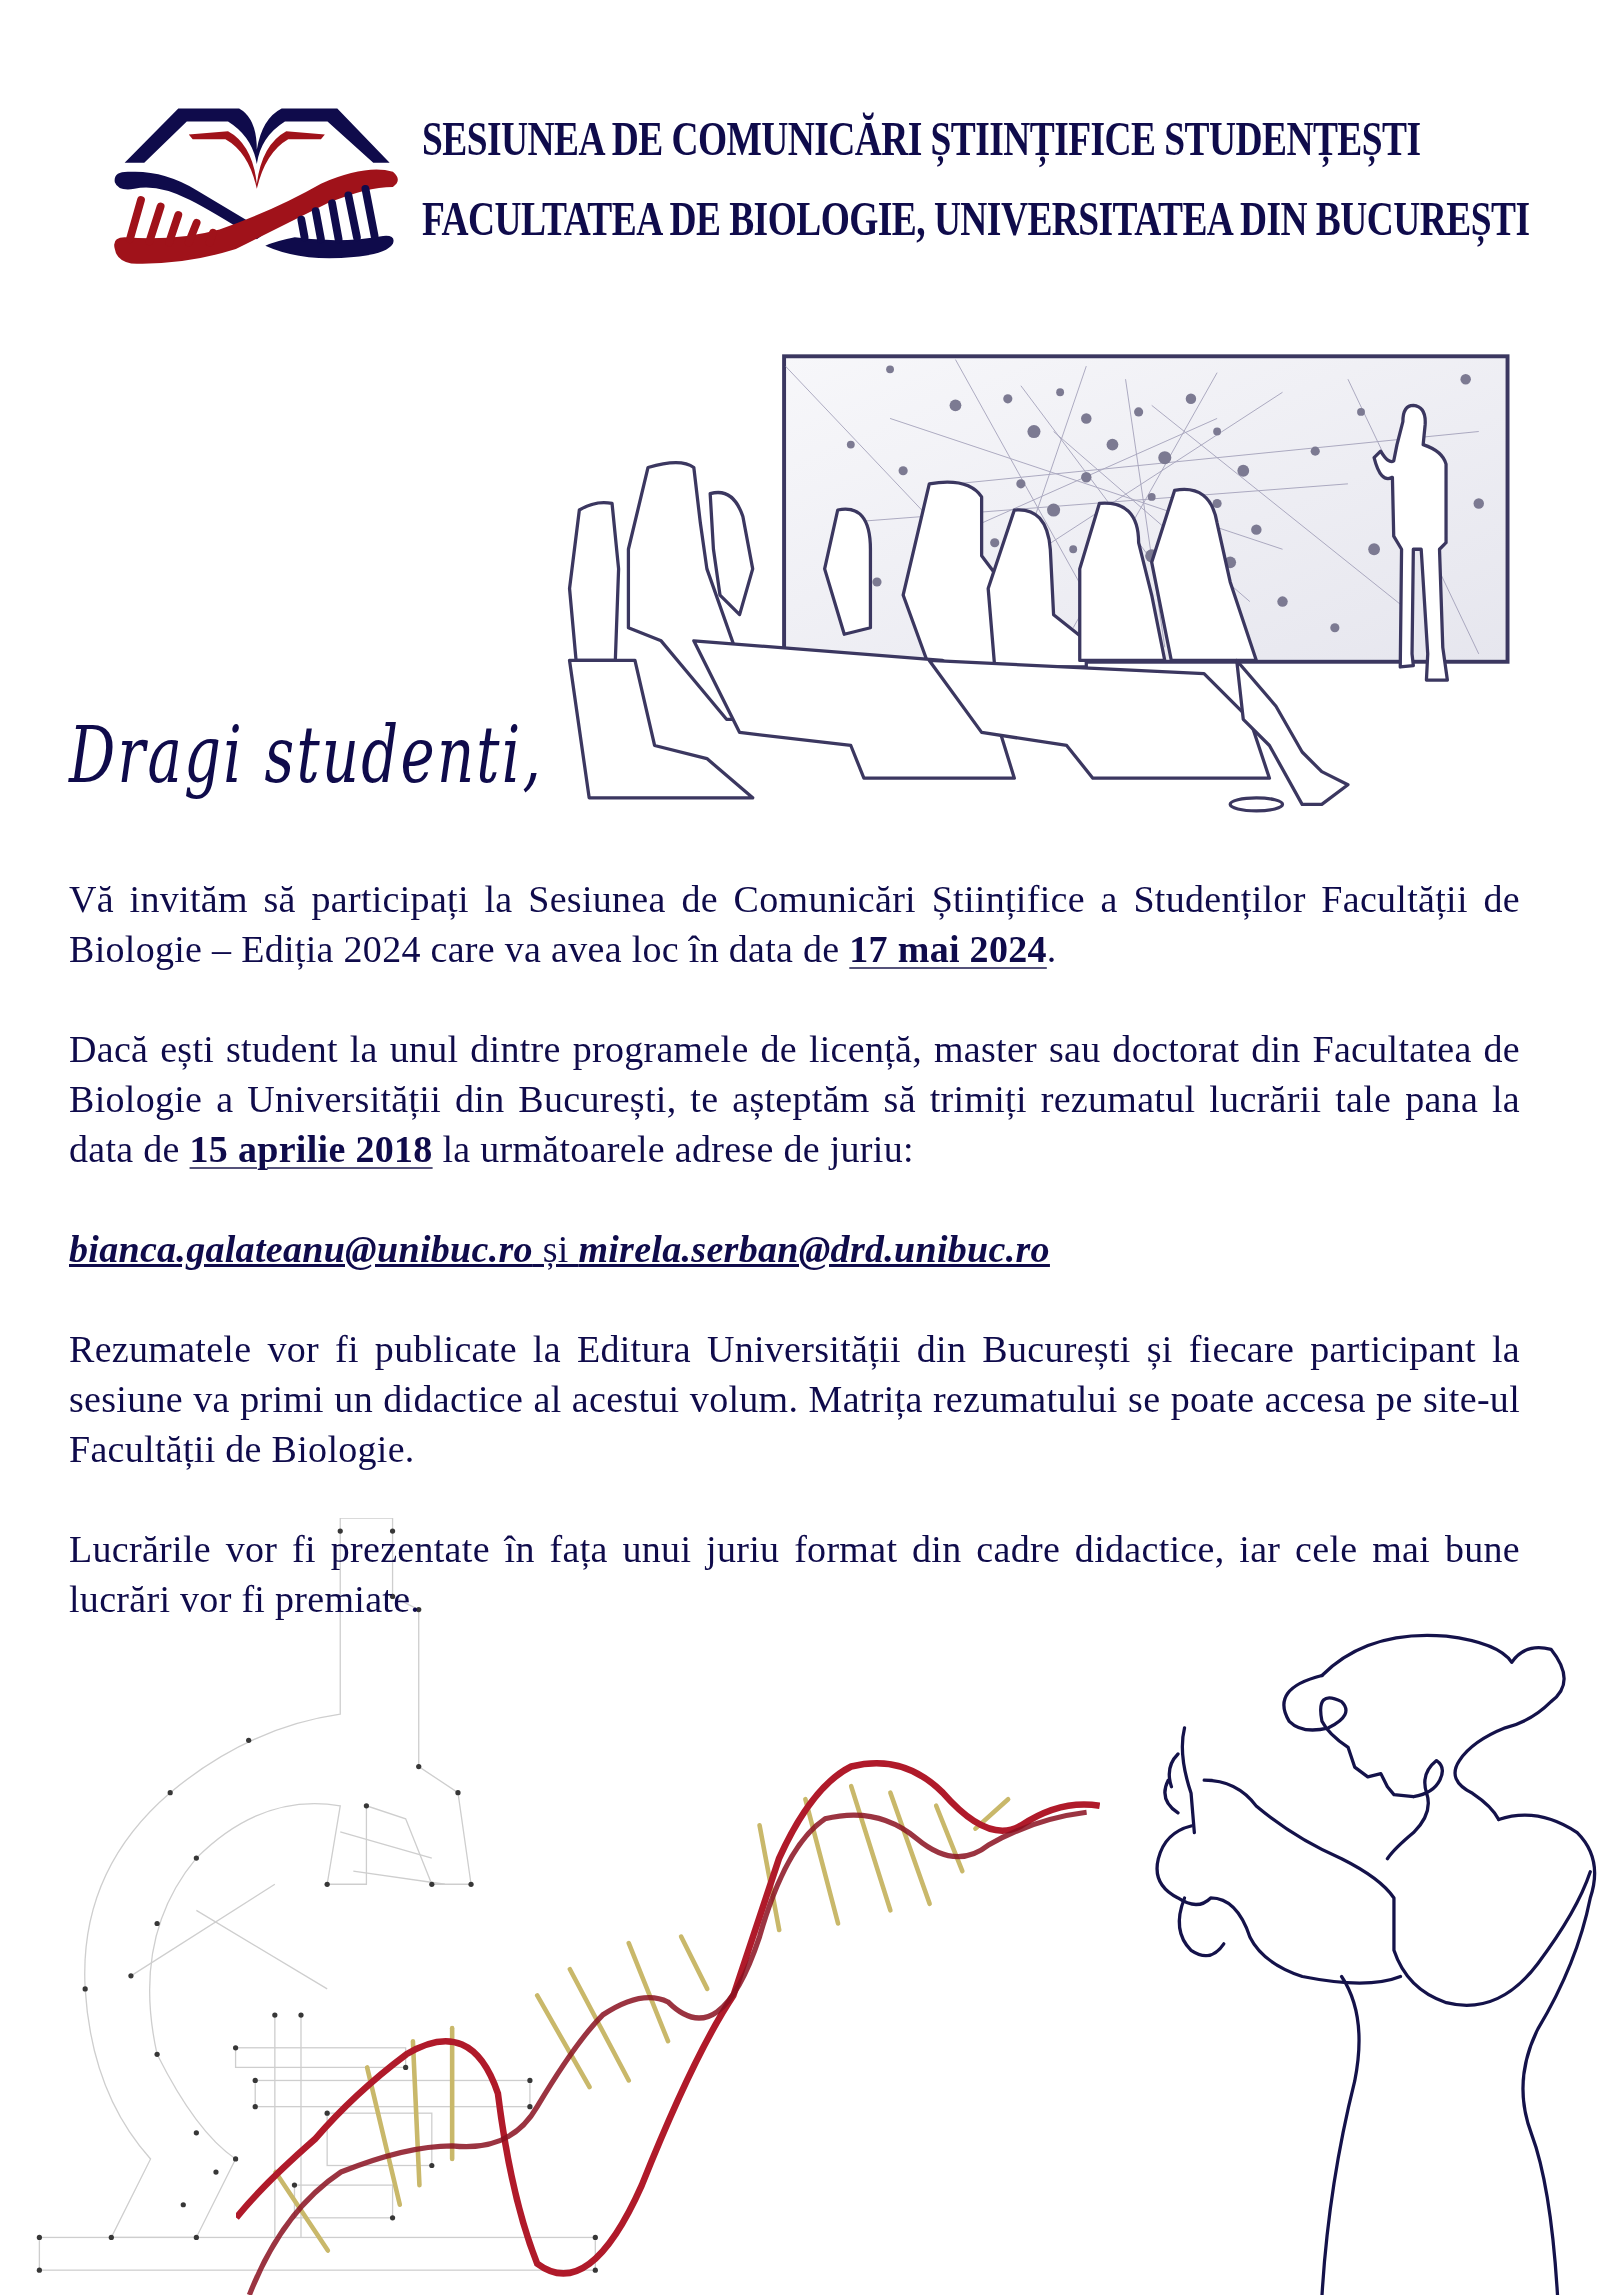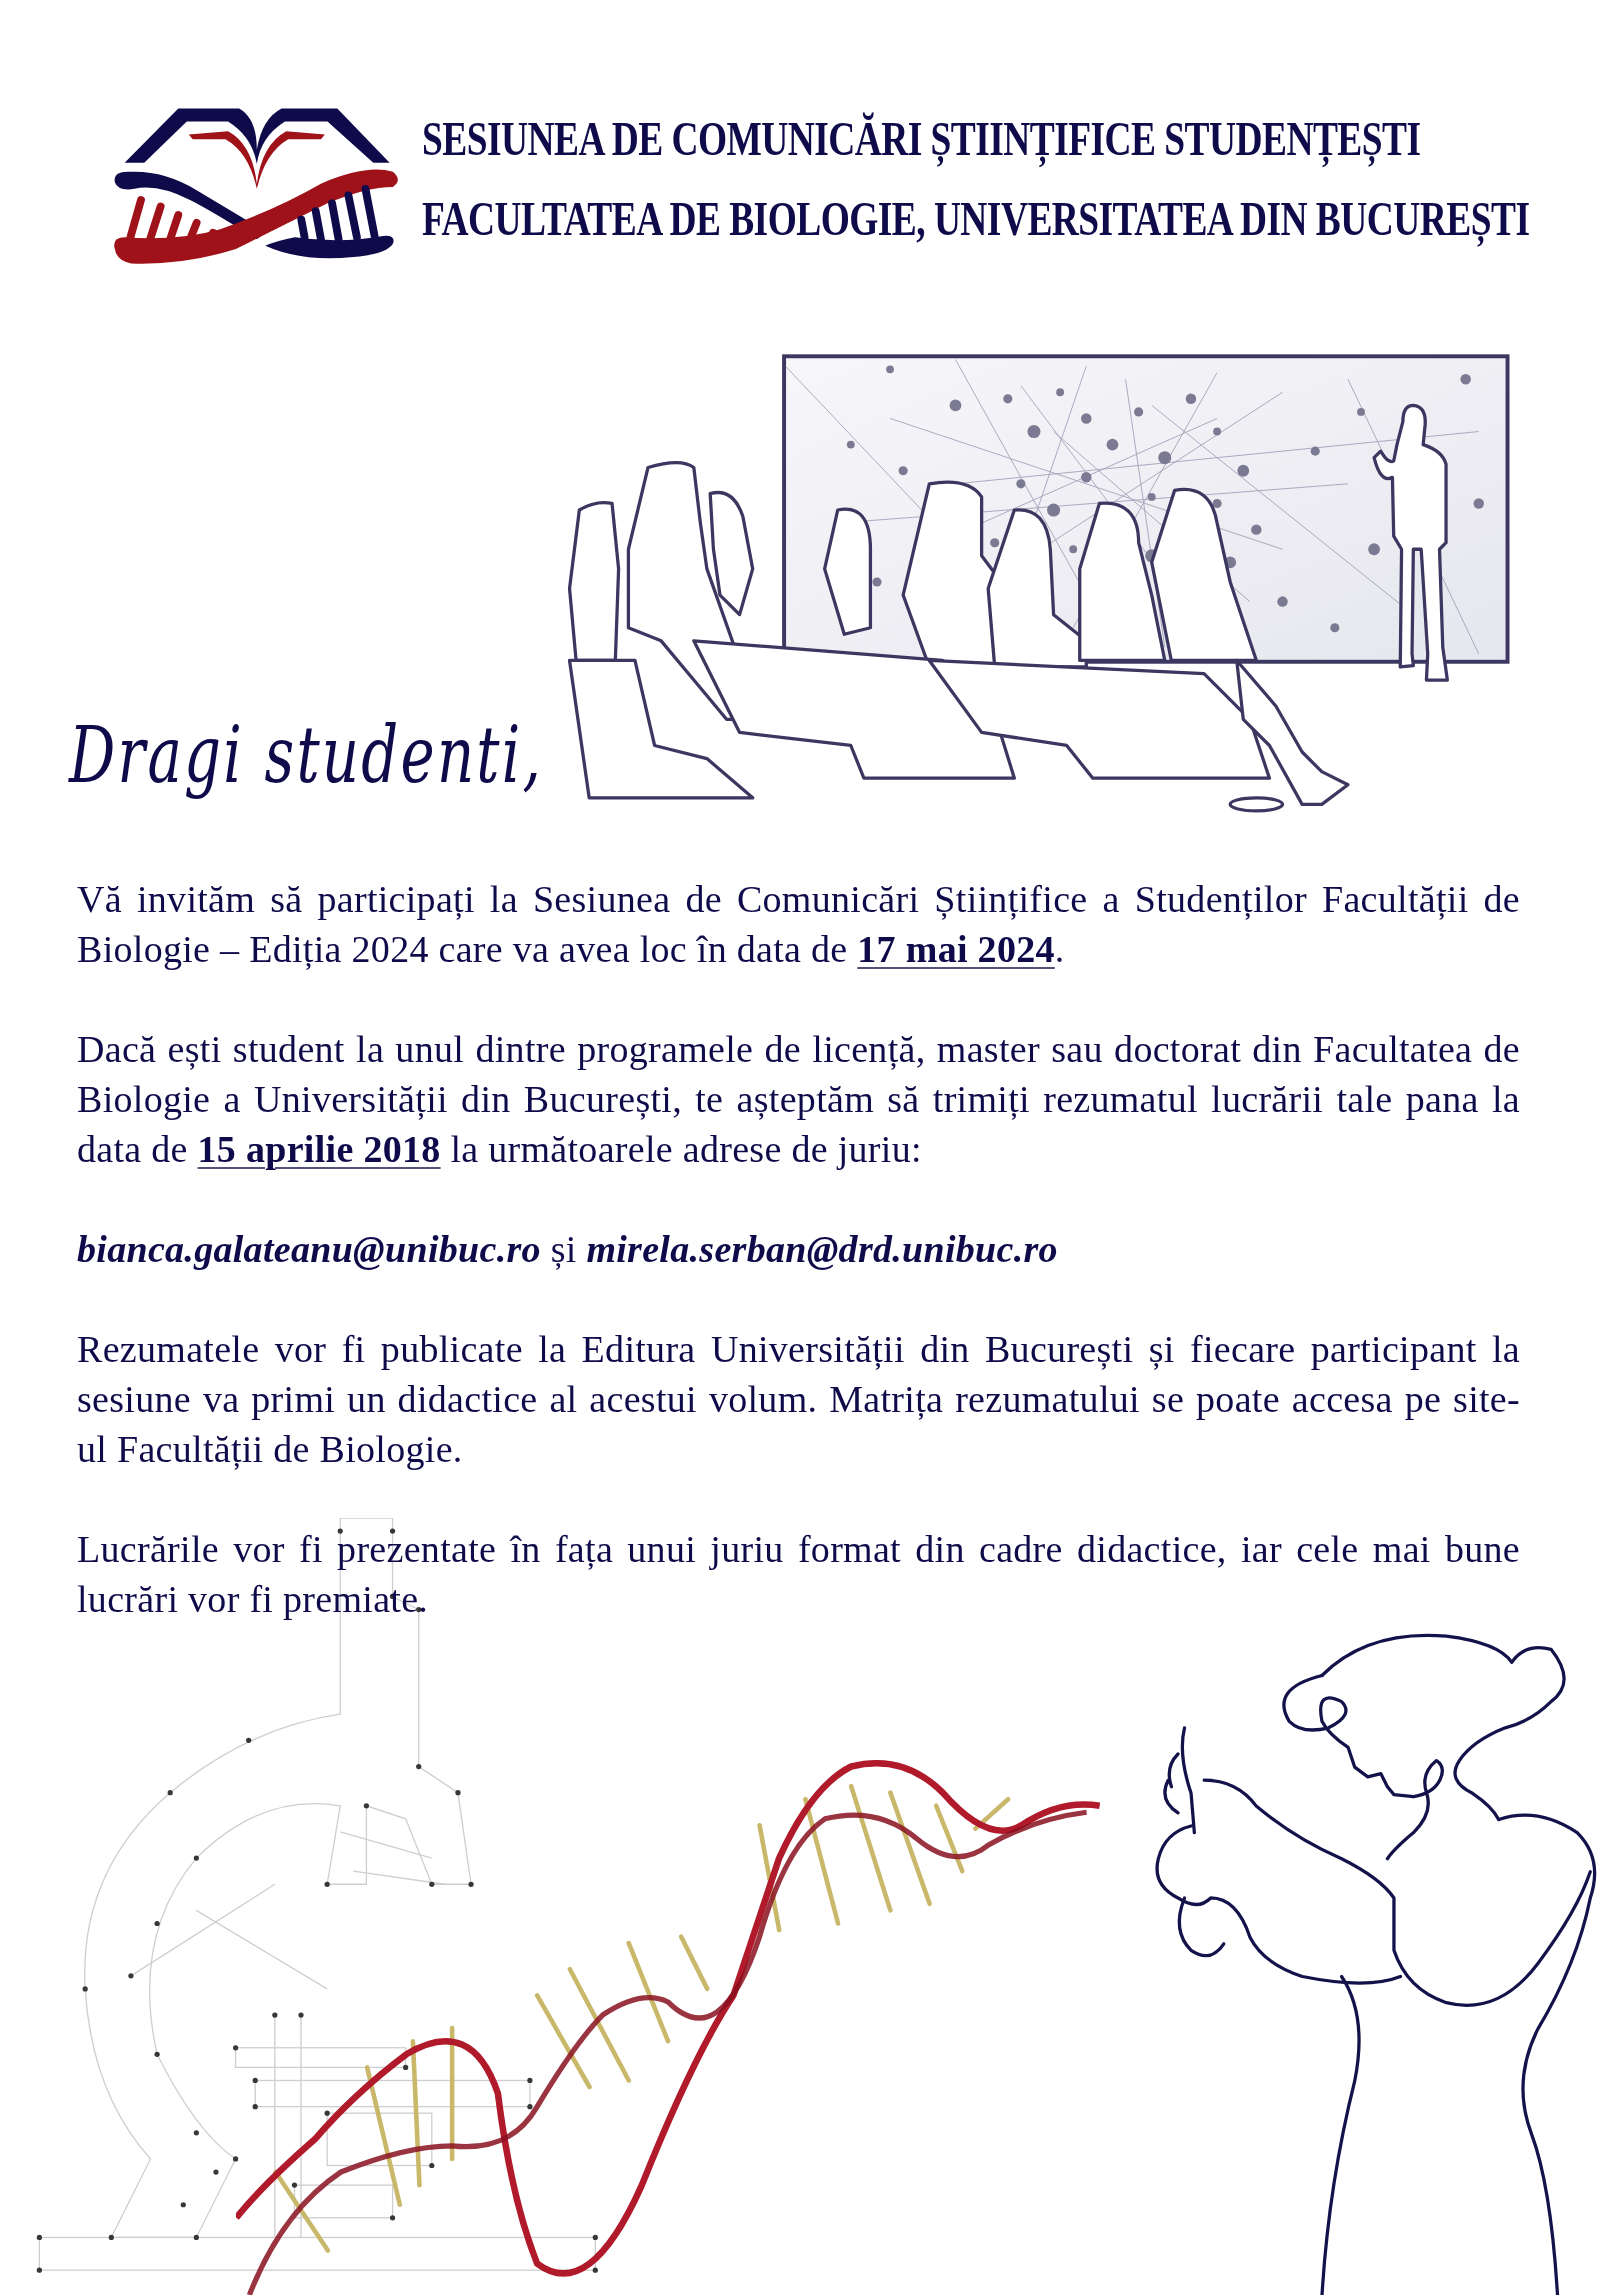--- a/index.html
+++ b/index.html
@@ -16,23 +16,23 @@
   
   .lecture { left: 563px; top: 353px; width: 955px; height: 471px; }
 
   
   .greeting { left: 69px; top: 710px; font-family: "DejaVu Serif", serif; font-style: italic; font-size: 68px;
               color: #0f0b4b; letter-spacing: 2.6px; transform: scale(0.85,1.15); transform-origin: left top; white-space: nowrap; }
 
   
   .body-text { left: 69px; width: 1451px; top: 874px; font-family: "Liberation Serif", serif; font-size: 38px;
                line-height: 50px; color: #0f0b4b; letter-spacing: 0.3px; }
-  .para { margin: 0 0 50px 8px; text-align: justify; text-align-last: left; }
+  .para { margin: 0 0 50px 0; text-align: justify; text-align-last: left; }
   .para .strong-date { font-weight: bold; text-decoration: underline; text-decoration-thickness: 2px; text-underline-offset: 5.2px; text-decoration-color: #55527a; }
-  .emails { font-style: italic; font-weight: bold; }
+  .emails { font-style: italic; font-weight: bold; text-decoration: underline; }
   .emails .conj { font-style: normal; font-weight: normal; }
 
   .micro { left: 0; top: 1518px; width: 602px; height: 777px; opacity: 0.9; }
   .dna { left: 236px; top: 1688px; width: 864px; height: 607px; }
   .woman { left: 1106px; top: 1623px; width: 517px; height: 673px; }
 </style>
 </head>
 <body>
 
 <div class="abs logo">

